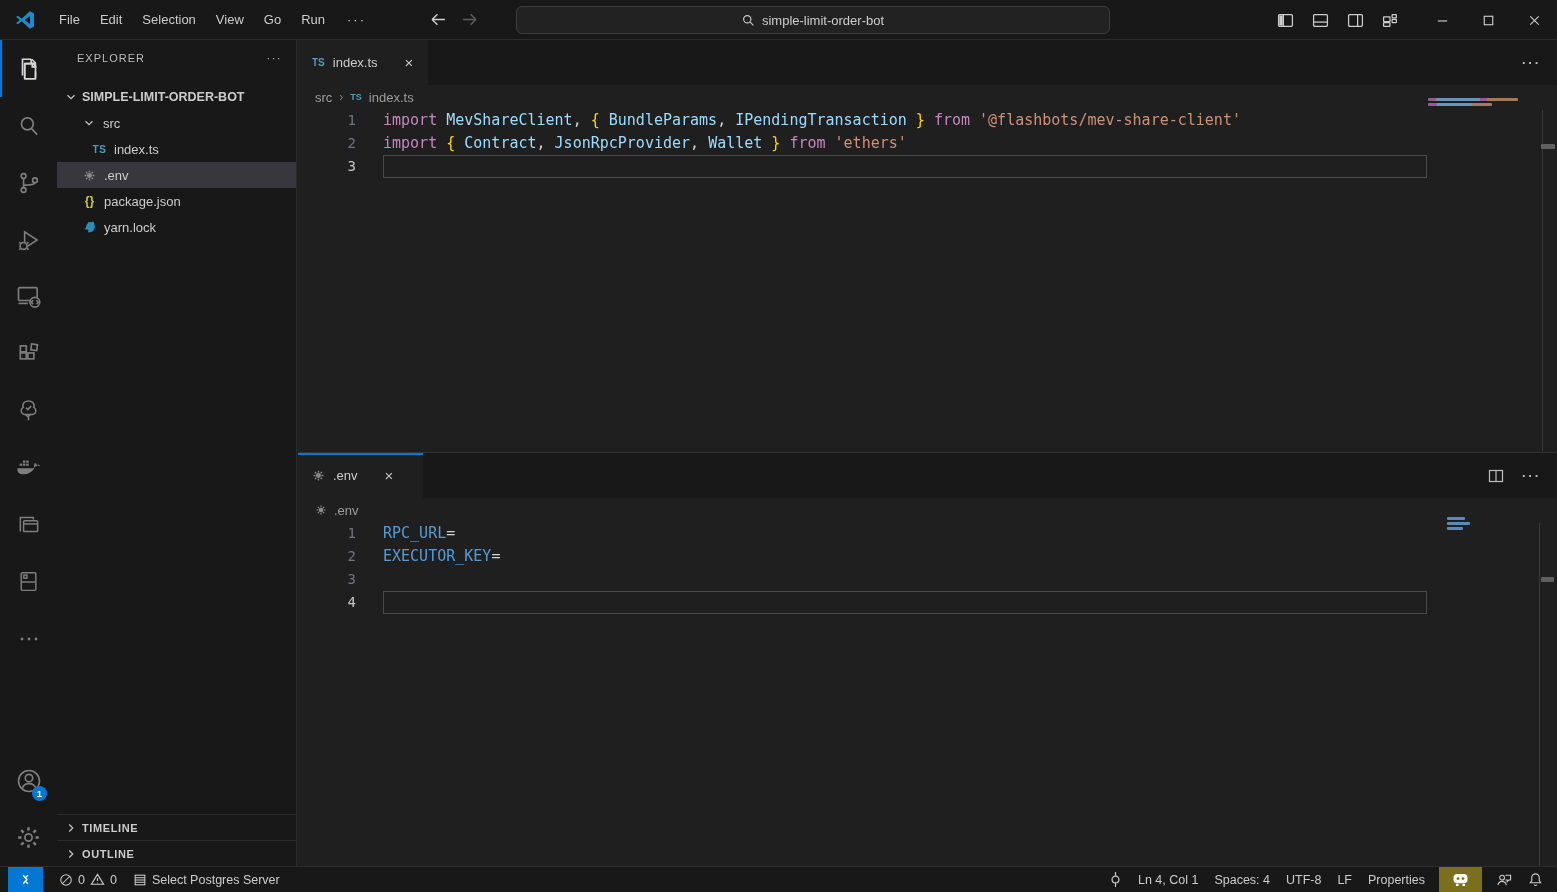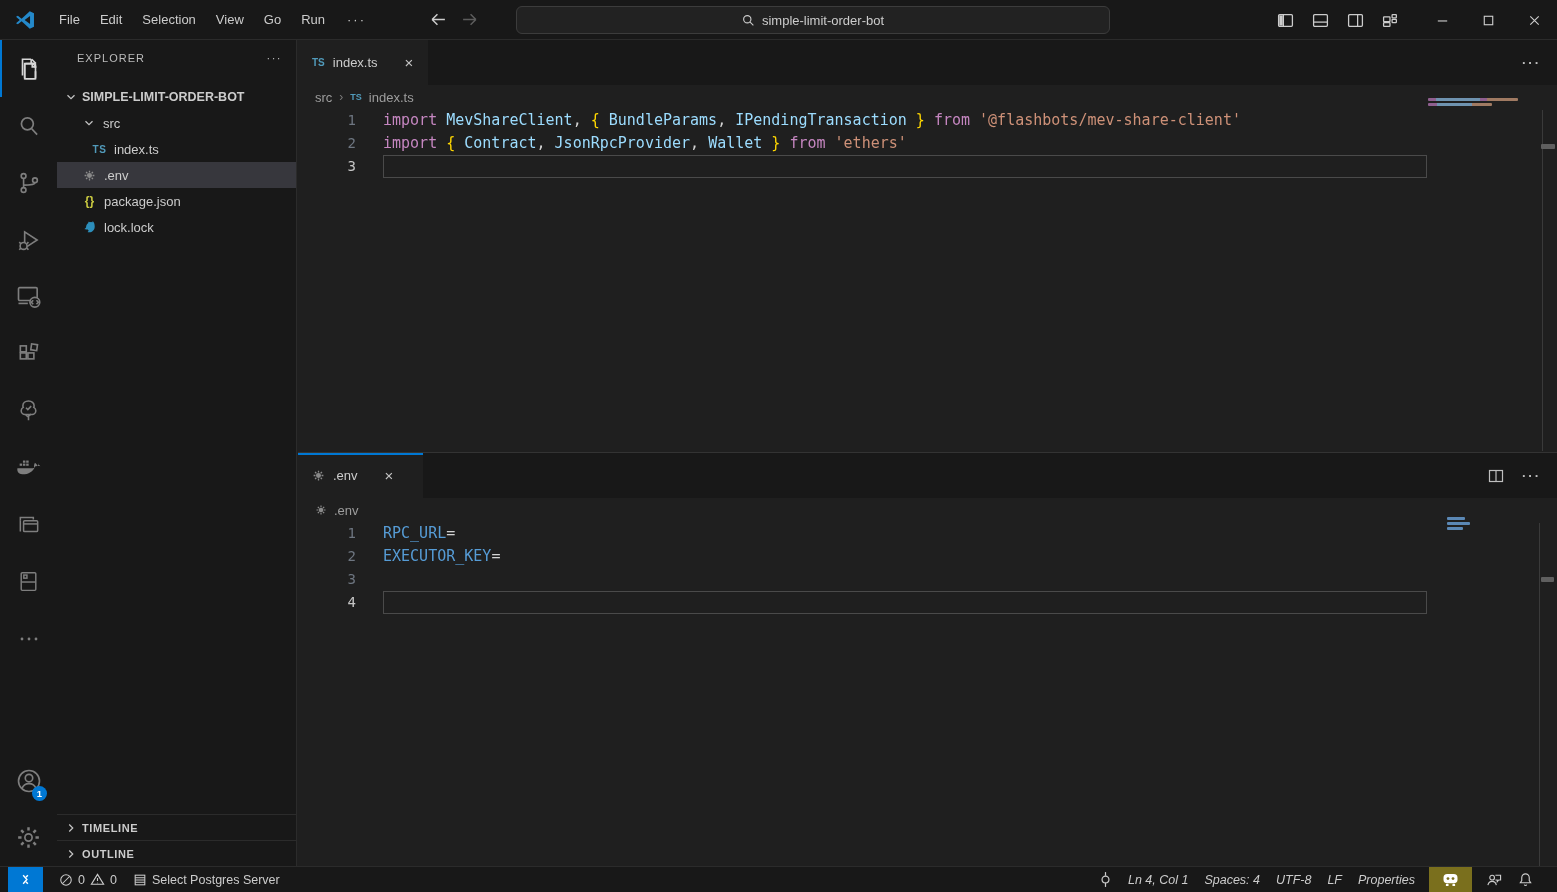--- a/index.html
+++ b/index.html
@@ -115,21 +115,21 @@
   .egroup.top .scroll-dash { right:2px; width:14px; top:104px; }
   .egroup.bottom .scroll-dash { right:3px; width:13px; top:124px; }
 
   
   .statusbar { position:absolute; left:0; right:0; bottom:0; height:26px;
     background:#181818; border-top:1px solid #2b2b2b;
     display:flex; align-items:center; font-size:12.5px; color:#cccccc; z-index:30; }
   .sb-item { display:flex; align-items:center; gap:5px; padding:0 8px; height:100%; }
   .remote { background:#0078d4; color:#ffffff; height:100%; display:flex; align-items:center;
     padding:0 10px; margin-left:8px; margin-right:8px; }
-  .sb-right { margin-left:auto; display:flex; align-items:center; height:100%; padding-right:16px;font-style:italic; }
+  .sb-right { margin-left:auto; display:flex; align-items:center; height:100%; padding-right:6px; }
   .copilot { background:#7a6f1d; height:100%; padding:0 13px; display:flex; align-items:center; margin:0 6px; }
 </style>
 </head>
 <body>
 
 <div class="titlebar">
   <div class="vslogo">
     <svg width="22" height="22" viewBox="0 0 24 24">
         <path fill="#2489ca" d="M17.2 2.4 8.3 10.6 4.2 7.4 2.2 8.4l4.1 3.6-4.1 3.6 2 1 4.1-3.2 8.9 8.2 4.6-2.2V4.6l-4.6-2.2zm.3 5.3v8.6L11.6 12l5.9-4.3z"></path>
       </svg>
@@ -379,21 +379,21 @@
     <div class="trow lvl1">
       <span class="ficon braces">{}</span>
       <span>package.json</span>
     </div>
     <div class="trow lvl1">
       <span class="ficon">
         <svg width="14" height="14" viewBox="0 0 16 16">
             <path fill="#2c8ebb" d="M12.5 3.2c-.4-1-.9-1.7-1.5-1.9-.3.5-.5 1-.5 1.5-.9-.5-1.7-.5-2.4-.2C7.4 2 6.9 1.7 6.4 2c-.4.3-.5.9-.3 1.5-1.6 1-2.6 2.8-2.6 4.8 0 .5-.6 1-1.3 1.5-.4.3-.3.8.1.9 1 .3 2 .2 2.8-.2.2.8.8 1.5 1.8 1.9-1 .5-1.6 1.2-1.4 1.5.2.3 3.2.3 5-.8 1.8-1.1 2.9-3 2.9-5.3 0-1.8-.3-3.5-.9-4.6z"></path>
           </svg>
       </span>
-      <span>lock.lock</span>
+      <span>yarn.lock</span>
     </div>
   </div>
   <div class="sb-bottom">
     <div class="sb-sec">
       <span class="chev">
         <svg width="14" height="14" viewBox="0 0 16 16" fill="none" stroke="currentColor" stroke-width="1.4">
             <path d="m6 4 4 4-4 4"></path>
           </svg>
       </span>
       <span>TIMELINE</span>

